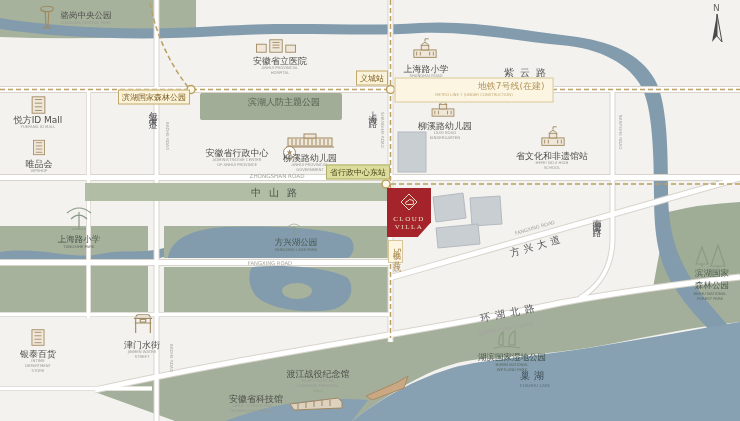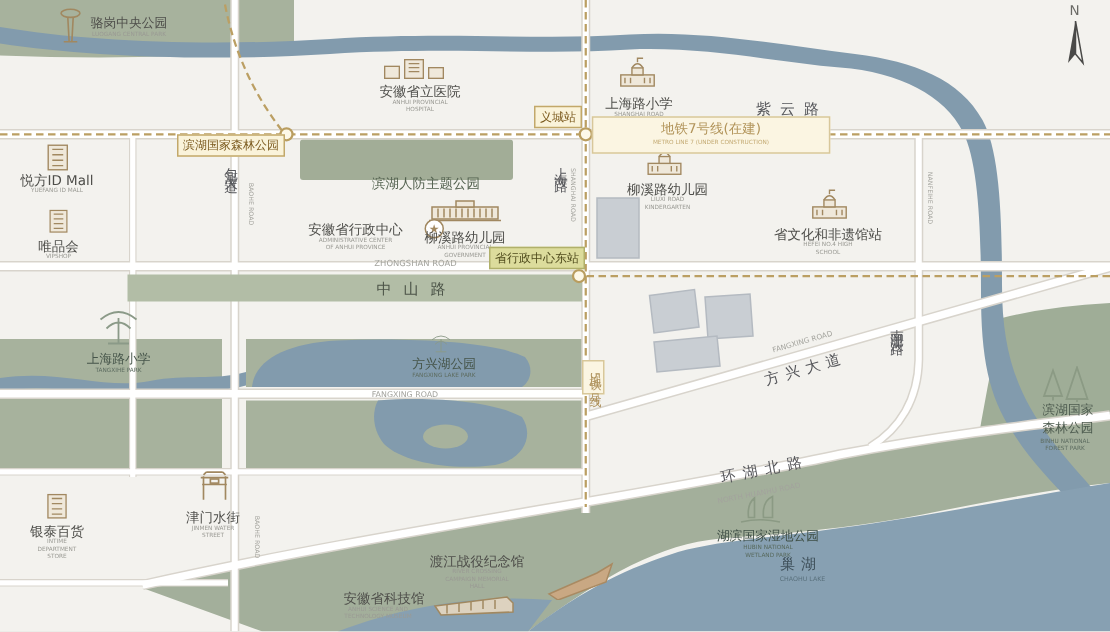--- a/index.html
+++ b/index.html
@@ -9,21 +9,21 @@
   .abs{position:absolute;}
   .zh{font-size:9px;color:#4e4e4a;white-space:nowrap;transform:translate(-50%,0);text-align:center;}
   .en{font-size:7px;color:#9a9a94;line-height:1.25;text-align:center;
       transform:translate(-50%,0) scale(.55);transform-origin:center top;}
   .rd-zh{font-size:10px;color:#55565a;white-space:nowrap;}
   .rd-en{font-size:7px;color:#a3a39d;white-space:nowrap;}
   .vert{writing-mode:vertical-rl;letter-spacing:4px;}
   .badge{font-size:8px;padding:1px 3px;background:#faf3da;border:1px solid #c2a86a;
          color:#7b5a1e;white-space:nowrap;transform:translate(-50%,-50%);}
   .badge.olive{background:#dcdc9c;border-color:#b0b06a;color:#4f4b1c;}
-  .metrobox{background:#fbf5e2;border:1px solid #d8c79a;color:#b2945a;text-align:center;
+  .metrobox{background:#fbf5e2;border:1px solid #d8c79a;color:#b2945a;text-align:right;
             padding:1px 8px;transform:translate(-50%,-50%);}
   .metrobox .t{font-size:9px;white-space:nowrap;}
   .metrobox .s{font-size:7px;white-space:nowrap;transform:scale(.55);transform-origin:center top;color:#c4ab74;}
   .metro-v{writing-mode:vertical-rl;font-size:8px;letter-spacing:2px;background:#fbf5e2;
            border:1px solid #d8c79a;color:#ad905a;padding:3px 1px;}
   .cv{width:44px;height:49px;background:#a5242c;
       clip-path:polygon(0 0,100% 0,100% 70%,70% 100%,0 100%);text-align:center;}
   .cv .txt{font-family:"Liberation Serif",serif;font-size:7px;letter-spacing:1.5px;
            color:#ecdfc2;line-height:1.15;}
   .star{width:11px;height:11px;border:1px solid #a18860;border-radius:50%;background:#fff;
@@ -226,21 +226,21 @@
     </svg>
   <svg class="abs" style="left:693px;top:244px" width="34" height="24">
       <use href="#sym-trees"></use>
     </svg>
   <svg class="abs" style="left:492px;top:330px" width="30" height="20">
       <use href="#sym-sails"></use>
     </svg>
 
   <div class="abs zh" style="left:86px;top:10px;font-size:8.5px">骆岗中央公园</div>
   <div class="abs en" style="left:86px;top:21px;width:110px">LUOGANG CENTRAL PARK</div>
-  <div class="abs zh" style="left:284px;top:116px;color:#53614f">滨湖人防主题公园</div>
+  <div class="abs zh" style="left:284px;top:96px;color:#53614f">滨湖人防主题公园</div>
   <div class="abs zh" style="left:79px;top:234px;color:#46554a;font-size:8.5px">上海路小学</div>
   <div class="abs en" style="left:79px;top:245px;width:80px;color:#5e6d61">TANGXIHE PARK</div>
   <div class="abs zh" style="left:296px;top:237px;color:#46554a;font-size:8.5px">方兴湖公园</div>
   <div class="abs en" style="left:296px;top:248px;width:90px;color:#5e6d61">FANGXING LAKE PARK</div>
   <div class="abs zh" style="left:710px;top:268px;width:38px;white-space:normal;text-align:right;font-size:8.5px;color:#4e5c50">滨湖国家森林公园</div>
   <div class="abs en" style="left:710px;top:292px;width:72px;color:#5e6d61">BINHU NATIONAL FOREST PARK</div>
   <div class="abs zh" style="left:512px;top:352px;color:#3f4f46;font-size:8.5px">湖滨国家湿地公园</div>
   <div class="abs en" style="left:512px;top:363px;width:80px;color:#586a5e">HUBIN NATIONAL WETLAND PARK</div>
 
   <div class="abs zh" style="left:280px;top:55px">安徽省立医院</div>
@@ -291,20 +291,30 @@
   <div class="abs badge" style="left:154px;top:97px">滨湖国家森林公园</div>
   <div class="abs badge" style="left:372px;top:78px">义城站</div>
   <div class="abs badge olive" style="left:358px;top:172px">省行政中心东站</div>
 
   <div class="abs metrobox" style="left:474px;top:90px">
     <div class="t">地铁7号线(在建)</div>
     <div class="s">METRO LINE 7 (UNDER CONSTRUCTION)</div>
   </div>
   <div class="abs metro-v" style="left:388px;top:240px">地铁5号线</div>
 
+  <div class="abs cv" style="left:387px;top:188px">
+    <svg width="18" height="18" style="margin-top:5px">
+      <g fill="none" stroke="#ecdfc2" stroke-width="1">
+        <path d="M9,1 L17,9 L9,17 L1,9 Z"></path>
+        <path d="M5.5,10.5 Q5.5,8 8,8 Q9,5.5 11.5,7 Q14,7 13.5,9.5 Q14.5,11.5 12,11.5 H7.5 Q5.5,11.5 5.5,10.5 Z"></path>
+      </g>
+    </svg>
+    <div class="txt">CLOUD</div>
+    <div class="txt">VILLA</div>
+  </div>
 
   <div class="abs n" style="left:713px;top:3px">N</div>
   <svg class="abs" style="left:707px;top:14px" width="20" height="32">
     <polygon points="10,0 5,28 10,22" fill="#4a4a48"></polygon>
     <polygon points="10,0 15,28 10,22" fill="none" stroke="#4a4a48" stroke-width="1"></polygon>
   </svg>
 
 </div>
 
 </body></html>

